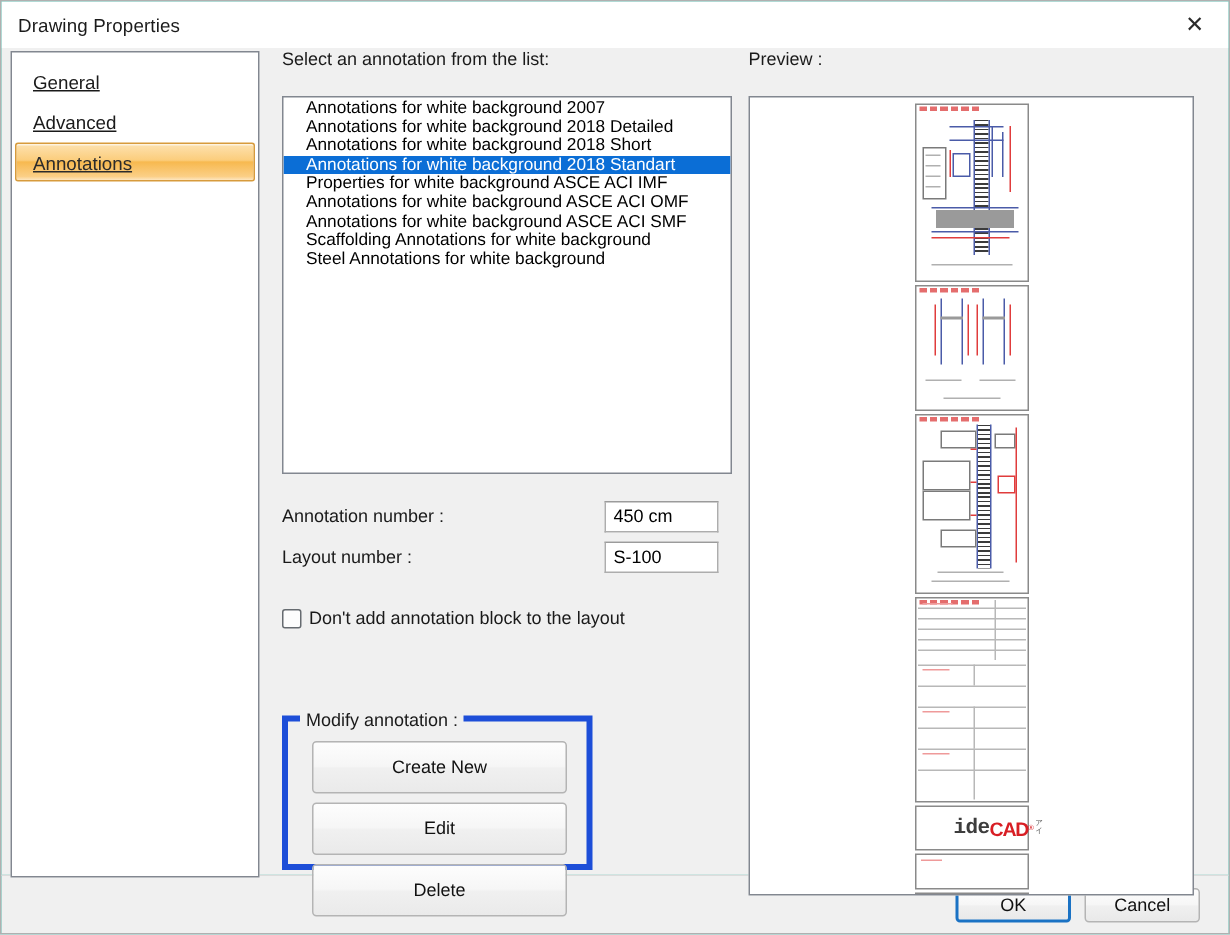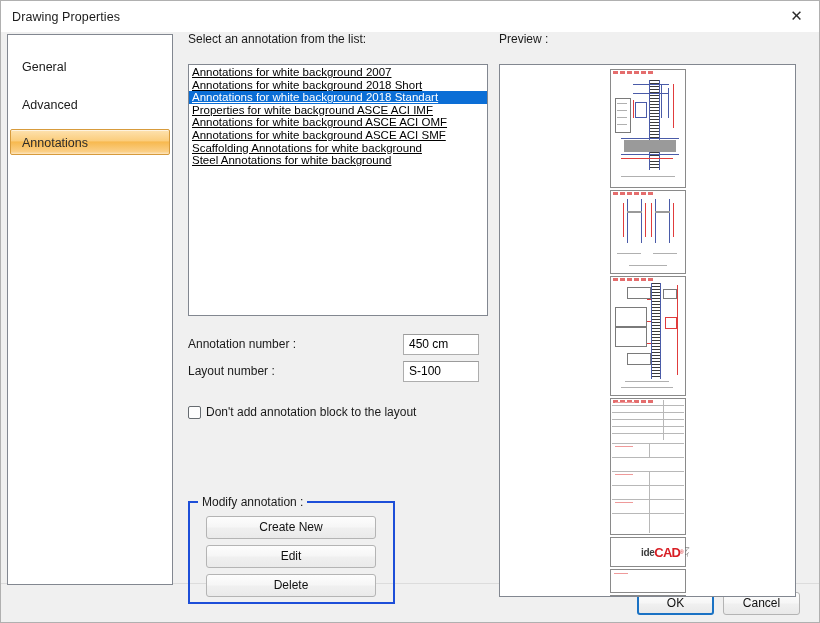--- a/index.html
+++ b/index.html
@@ -75,27 +75,28 @@
     width: 166px;
     height: 551px;
     background: #ffffff;
     border: 1px solid #828790;
     box-sizing: border-box;
     padding-top: 6px;
   }
   .nav-item {
     height: 26px;
     line-height: 26px;
-    margin: 12px 2px 1px 2px;
+    margin: 0 2px 1px 2px;
     padding-left: 11px;
     font-size: 12.5px;
     color: #1a1a1a;
     box-sizing: border-box;
     cursor: default;
     border: 1px solid transparent;
+    text-decoration: underline;
   }
   .nav-item.selected {
     background: linear-gradient(to bottom,
         #fde2b0 0%,
         #fbcd7c 45%,
         #f7b94f 50%,
         #fbcf86 90%,
         #fde6c0 100%);
     border: 1px solid #d79b3c;
     border-radius: 2px;
@@ -122,25 +123,24 @@
     background: #ffffff;
     border: 1px solid #828790;
     box-sizing: border-box;
     overflow: hidden;
     padding: 1px 0 0 0;
   }
   .list-item {
     height: 12.6px;
     line-height: 12.6px;
     font-size: 11.5px;
-    padding-left: 3px;
+    padding-left: 15px;
     white-space: nowrap;
     color: #000;
     cursor: default;
-    text-decoration: underline;
   }
   .list-item.selected {
     background: #0b6ed6;
     color: #ffffff;
   }
 
   
   .fields {
     margin-top: 17px;
     position: relative;
@@ -194,42 +194,42 @@
   }
   .check-label {
     font-size: 12px;
     color: #1a1a1a;
   }
 
   
   .groupbox {
     position: absolute;
     left: 187px;
-    top: 469px;
+    top: 445px;
     width: 207px;
     height: 103px;
-    border: 2px solid #1d4ed8;
+    border: 4px solid #1d4ed8;
     box-sizing: border-box;
   }
   .groupbox-title {
     position: absolute;
     top: -8px;
     left: 8px;
     background: #f0f0f0;
     padding: 0 4px;
     font-size: 12px;
     color: #1a1a1a;
   }
   .group-buttons {
     padding: 13px 14px 0 16px;
   }
   .btn {
     display: block;
     width: 170px;
-    height: 23px;
+    height: 35px;
     margin-bottom: 6px;
     background: linear-gradient(to bottom, #fdfdfd 0%, #f6f6f6 48%, #f0f0f0 52%, #eaeaea 100%);
     border: 1px solid #b4b4b4;
     border-radius: 3px;
     font-family: "Liberation Sans", sans-serif;
     font-size: 12px;
     color: #111;
     cursor: default;
     box-sizing: border-box;
     text-align: center;
@@ -329,22 +329,22 @@
     position: absolute;
     left: 1px; right: 1px;
     border-bottom: 1px solid #b8b8b8;
   }
   .tbl-cellline {
     position: absolute;
     width: 1px;
     background: #b8b8b8;
   }
   .logo-ide {
-    font-family: Liberation Sans, sans-serif;
-    font-size: 10px;
+    font-family: Liberation Mono, monospace;
+    font-size: 14px;
     font-weight: bold;
     color: #3d3d3d;
     letter-spacing: -0.4px;
     margin-left: 36px;
   }
   .logo-cad {
     font-family: "Liberation Sans", sans-serif;
     font-size: 13px;
     font-weight: bold;
     color: #d81e24;
@@ -408,20 +408,21 @@
       <div class="nav-item">General</div>
       <div class="nav-item">Advanced</div>
       <div class="nav-item selected">Annotations</div>
     </div>
 
     <div class="main">
       <span class="section-label">Select an annotation from the list:</span>
 
       <div class="listbox">
         <div class="list-item">Annotations for white background 2007</div>
+        <div class="list-item">Annotations for white background 2018 Detailed</div>
         <div class="list-item">Annotations for white background 2018 Short</div>
         <div class="list-item selected">Annotations for white background 2018 Standart</div>
         <div class="list-item">Properties for white background ASCE ACI IMF</div>
         <div class="list-item">Annotations for white background ASCE ACI OMF</div>
         <div class="list-item">Annotations for white background ASCE ACI SMF</div>
         <div class="list-item">Scaffolding Annotations for white background</div>
         <div class="list-item">Steel Annotations for white background</div>
       </div>
 
       <div class="fields">

